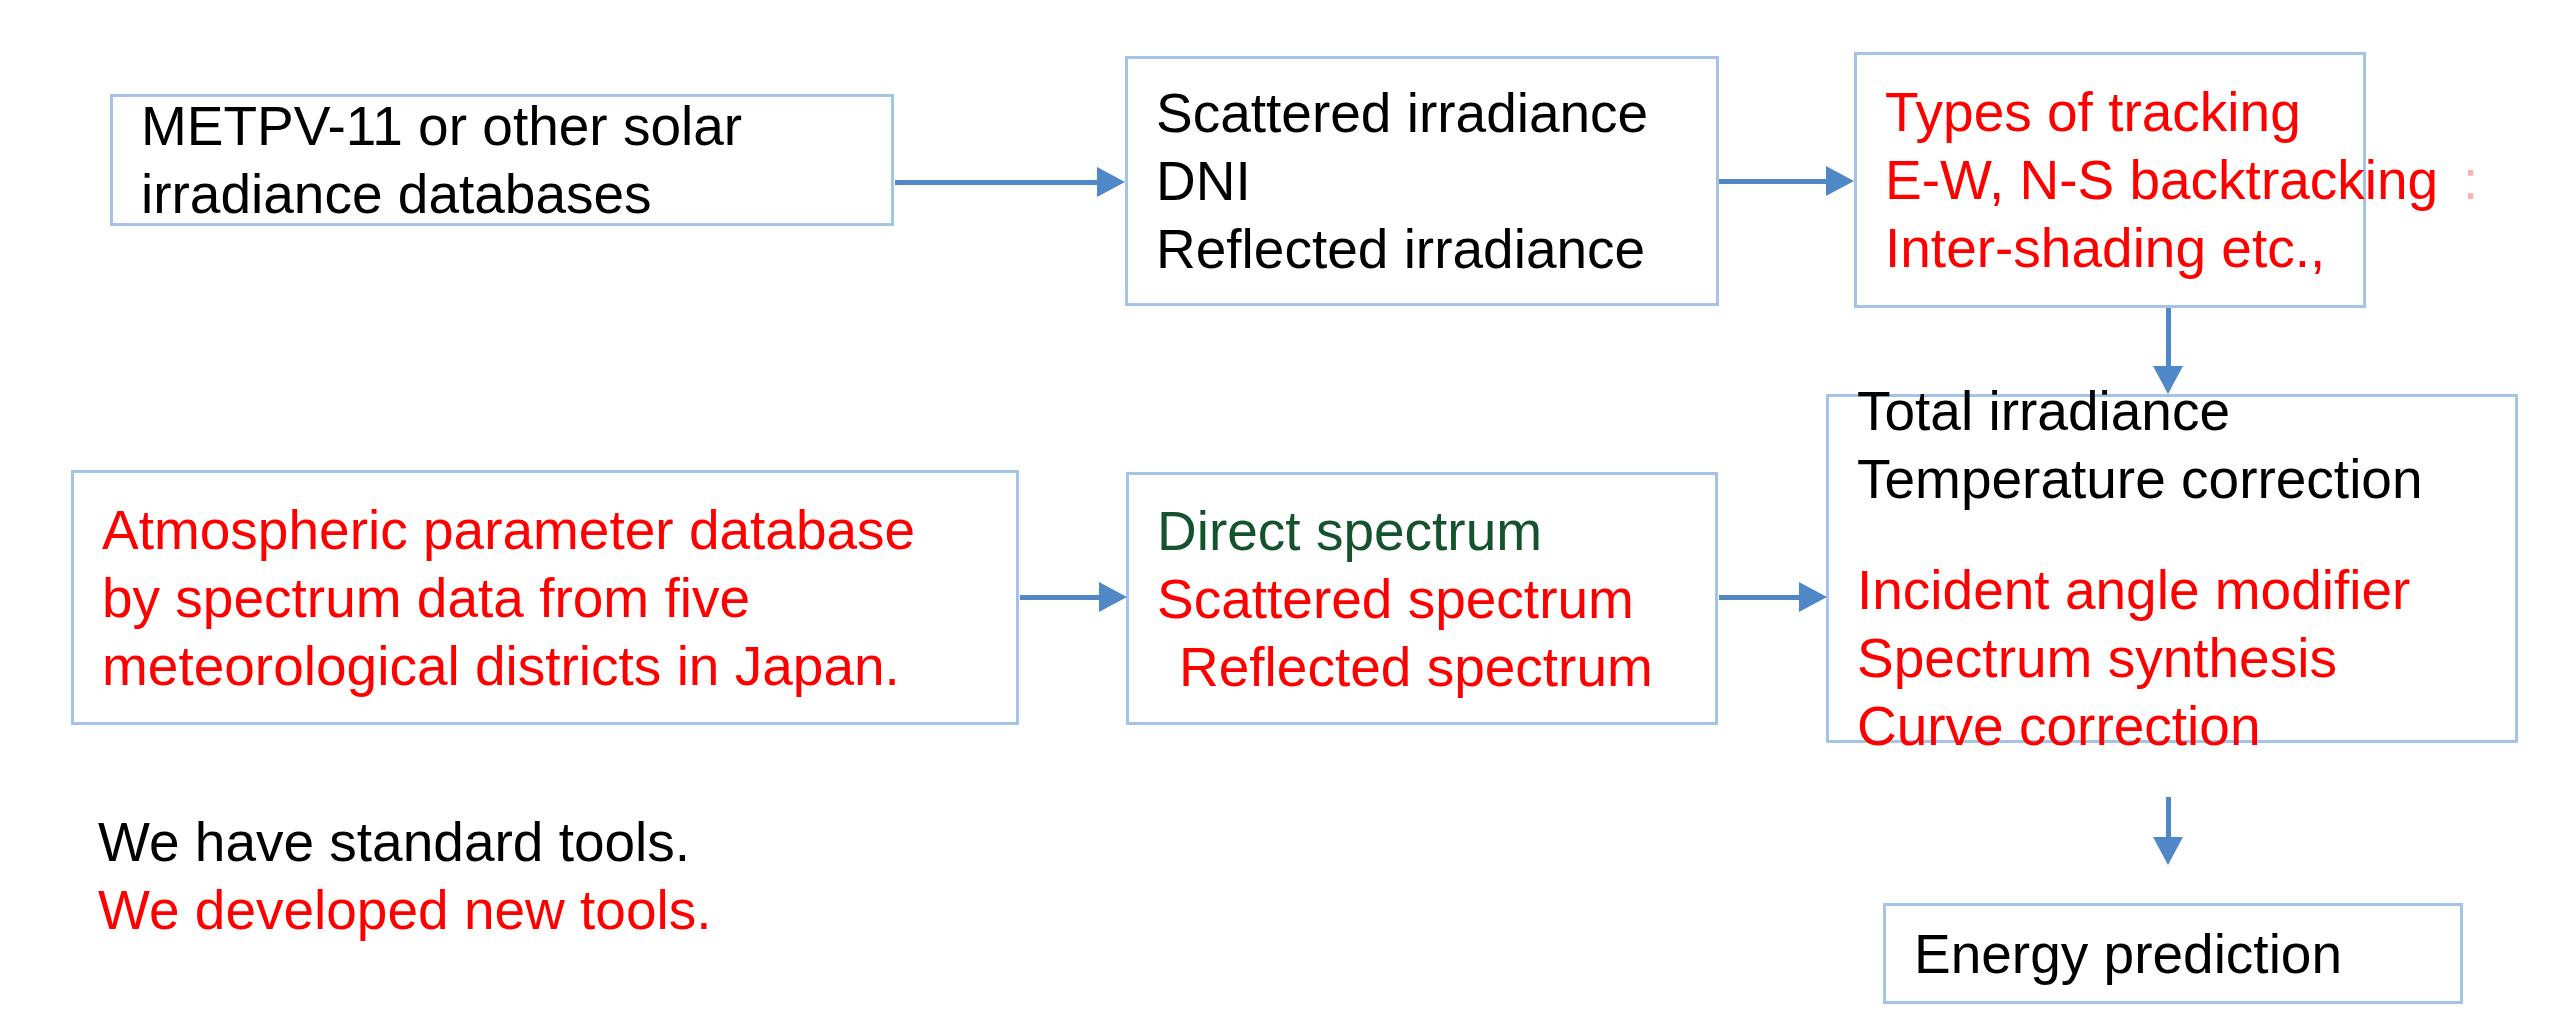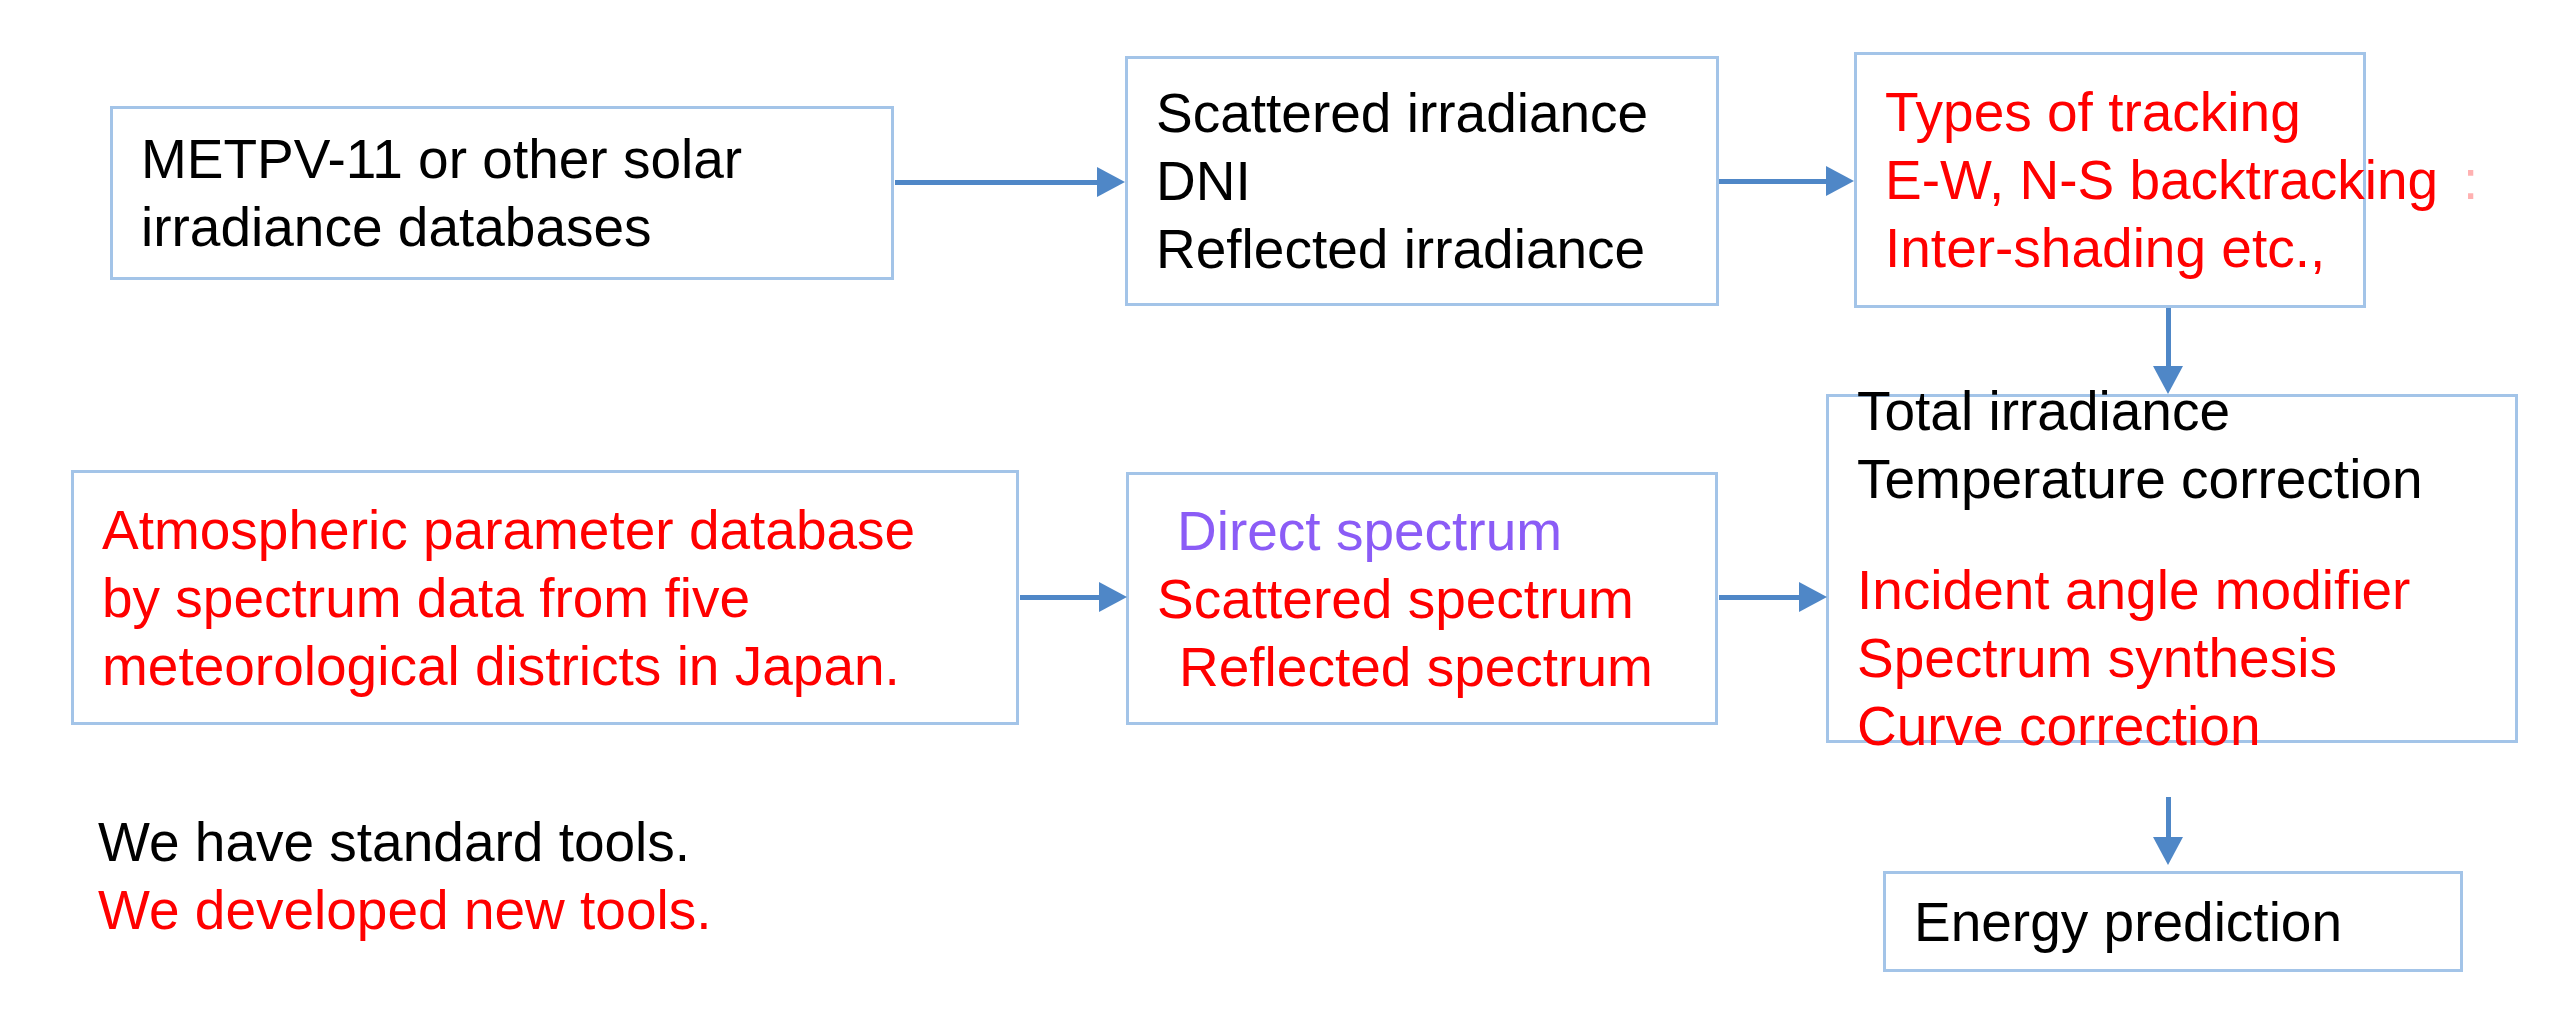--- a/index.html
+++ b/index.html
@@ -18,27 +18,27 @@
   .arrow{position:absolute;}
   .arrow .shaft{position:absolute;background:#4F87C7;}
   .arrow-h .shaft{left:0;right:23px;top:14px;height:5px;}
   .arrow-v .shaft{top:0;bottom:23px;left:14px;width:5px;}
   .arrow .head{position:absolute;width:0;height:0;}
   .arrow-h .head{right:0;top:0.8px;border-top:15.7px solid transparent;border-bottom:15.7px solid transparent;border-left:28px solid #4F87C7;}
   .arrow-v .head{bottom:0;left:0.8px;border-left:15.7px solid transparent;border-right:15.7px solid transparent;border-top:28px solid #4F87C7;}
   .legend{position:absolute;left:98px;top:808px;}
   .legend .line{white-space:nowrap;}
   
-  #box-solar-database      {left:110px; top:94px; width:784px; height:174px;margin-top:12px;}
+  #box-solar-database      {left:110px; top:94px; width:784px; height:132px;}
   #box-irradiance-components{left:1125px;top:56px;  width:594px; height:250px;}
   #box-tracking-types      {left:1854px;top:52px;  width:512px; height:256px;}
   #box-atmospheric-database{left:71px;  top:470px; width:948px;height:255px;}
   #box-spectrum-components {left:1126px;top:472px; width:592px; height:253px;}
   #box-processing-steps    {left:1826px;top:394px; width:692px; height:349px;}
-  #box-energy-prediction   {left:1883px;top:871px;width:580px; height:101px;}
+  #box-energy-prediction   {left:1883px;top:903px;width:580px; height:101px;}
   #arrow-database-to-irradiance {left:895px;top:166px;width:230px;height:33px;}
   #arrow-irradiance-to-tracking {left:1719px;top:165px;width:135px;height:33px;}
   #arrow-tracking-to-processing {left:2152px;top:308px;width:33px;height:86px;}
   #arrow-atmospheric-to-spectrum{left:1020px;top:581px;width:107px;height:33px;}
   #arrow-spectrum-to-processing {left:1719px;top:581px;width:108px;height:33px;}
   #arrow-processing-to-energy   {left:2152px;top:797px;width:33px;height:68px;}
 </style>
 </head>
 <body>
 
@@ -61,21 +61,21 @@
     <div class="line" style="color: rgb(255, 0, 0);">Inter-shading etc.,</div>
   </div>
 
   <div class="box" id="box-atmospheric-database">
     <div class="line" style="color: rgb(255, 0, 0);">Atmospheric parameter database</div>
     <div class="line" style="color: rgb(255, 0, 0);">by spectrum data from five</div>
     <div class="line" style="color: rgb(255, 0, 0);">meteorological districts in Japan.</div>
   </div>
 
   <div class="box" id="box-spectrum-components">
-    <div class="line" style="color: #8b5cf6; margin-left: 20px;">Direct spectrum</div>
+    <div class="line" style="color: #14532d;">Direct spectrum</div>
     <div class="line" style="color: rgb(255, 0, 0);">Scattered spectrum</div>
     <div class="line" style="color: rgb(255, 0, 0); margin-left: 22px;">Reflected spectrum</div>
   </div>
 
   <div class="box" id="box-processing-steps">
     <div class="line" style="color: rgb(0, 0, 0);">Total irradiance</div>
     <div class="line" style="color: rgb(0, 0, 0);">Temperature correction</div>
     <div class="line" style="color: rgb(255, 0, 0); margin-top: 43px;">Incident angle modifier</div>
     <div class="line" style="color: rgb(255, 0, 0);">Spectrum synthesis</div>
     <div class="line" style="color: rgb(255, 0, 0);">Curve correction</div>

